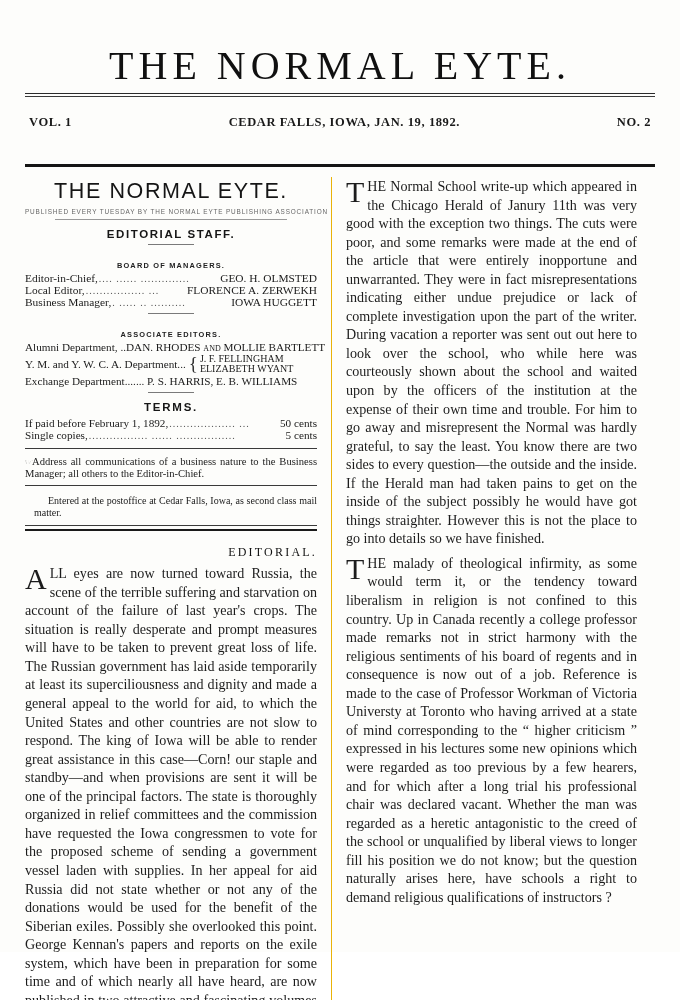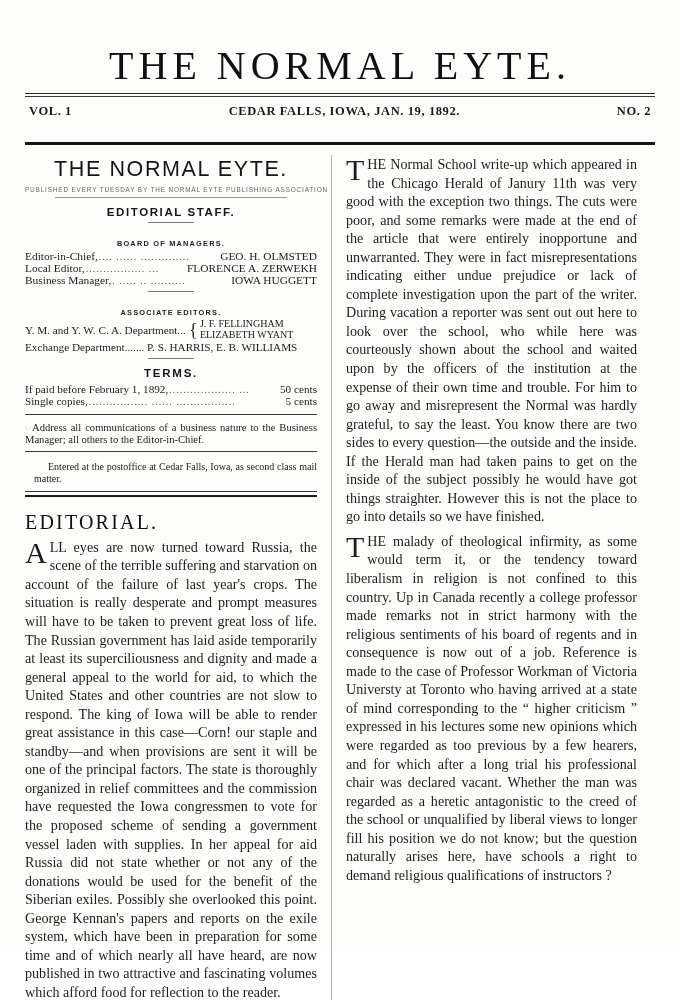--- a/index.html
+++ b/index.html
@@ -32,21 +32,21 @@
     white-space:nowrap;
   }
   .rule-wrap{margin:0 25px;}
   .rule-thin{border-top:1px solid #2a2a2a;height:0;margin:7px 0 0 0;}
   .rule-med{border-top:2px solid #1a1a1a;height:0;margin:0;}
   .rule-thick{border-top:3px solid #141414;height:0;margin:0;}
   .rule-hair{border-top:1px solid #3a3a3a;height:0;}
 
   .volbar{
     display:flex;justify-content:space-between;align-items:flex-start;
-    margin:1px 25px;padding:6px 4px 22px 4px;
+    margin:12px 25px;padding:6px 4px 22px 4px;
     font-family:"Liberation Serif", serif;
     font-size:12.5px;font-weight:700;letter-spacing:0.6px;
   }
   .volbar .ctr{flex:1;text-align:center;}
 
   
   .cols{
     display:flex;
     margin:10px 25px 0 25px;
     height:848px;
@@ -129,23 +129,23 @@
   }
   .notice .hand{font-family:"Liberation Sans", sans-serif;font-size:9px;letter-spacing:-1px;color:#333;}
   .notice2{
     font-size:10px;line-height:12px;
     margin-top:4px;padding-top:5px;
     text-indent:14px;text-align:justify;margin-left:9px;
   }
 
   
   .editorial-head{
-    text-align:left;
-    font-family:"Liberation Serif", serif;
-    font-size:20px;letter-spacing:2.2px;
+    text-align:right;
+    font-family:"Liberation Serif", serif;
+    font-size:12px;letter-spacing:2.2px;
     margin-top:14px;margin-bottom:4px;color:#111;
   }
 
   
   .bodytext{
     font-family:"Liberation Serif", serif;
     font-size:14.1px;
     line-height:18.55px;
     text-align:justify;
     text-justify:inter-word;
@@ -216,20 +216,23 @@
             <span class="lbl">Business Manager,</span>
             <span class="dots">.&nbsp;.....&nbsp;..&nbsp;..........</span>
             <span class="val">IOWA HUGGETT</span>
           </div>
         </div>
 
         <div class="mini-rule" style="margin-top:5px"></div>
         <div class="sub-head">ASSOCIATE EDITORS.</div>
 
         <div class="assoc">
+          <div class="ln">
+            <span>Alumni Department, </span><span class="dots">..</span><span class="sc">DAN. RHODES and MOLLIE BARTLETT</span>
+          </div>
           <div class="braced">
             <span class="l">Y. M. and Y. W. C. A. Department...</span>
             <span class="brace">{</span>
             <span class="stack">
               <span class="sc" style="display:block">J. F. FELLINGHAM</span>
               <span class="sc" style="display:block">ELIZABETH WYANT</span>
             </span>
           </div>
           <div class="ln">
             <span>Exchange Department</span><span class="dots">.......</span> <span class="sc">P. S. HARRIS, E. B. WILLIAMS</span>

